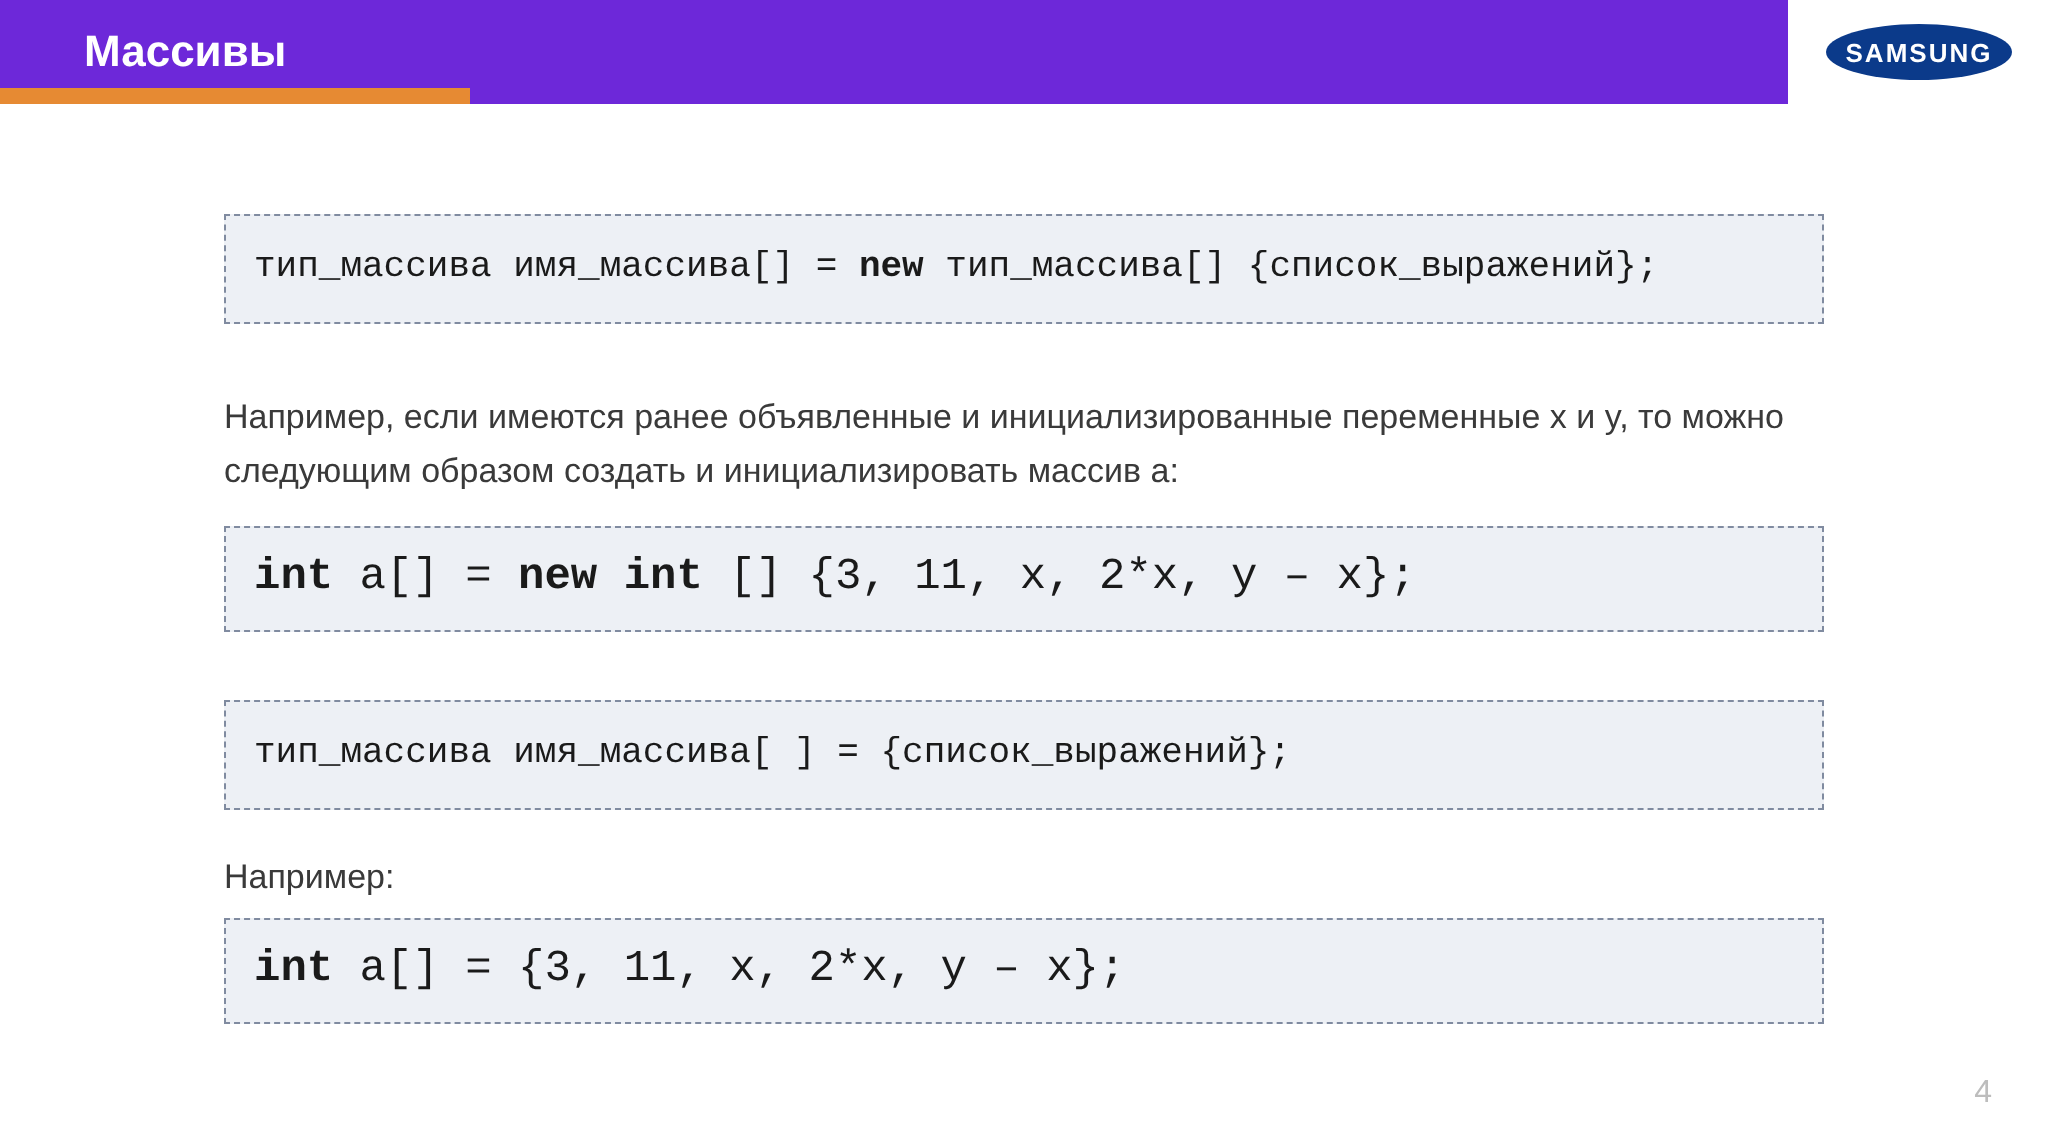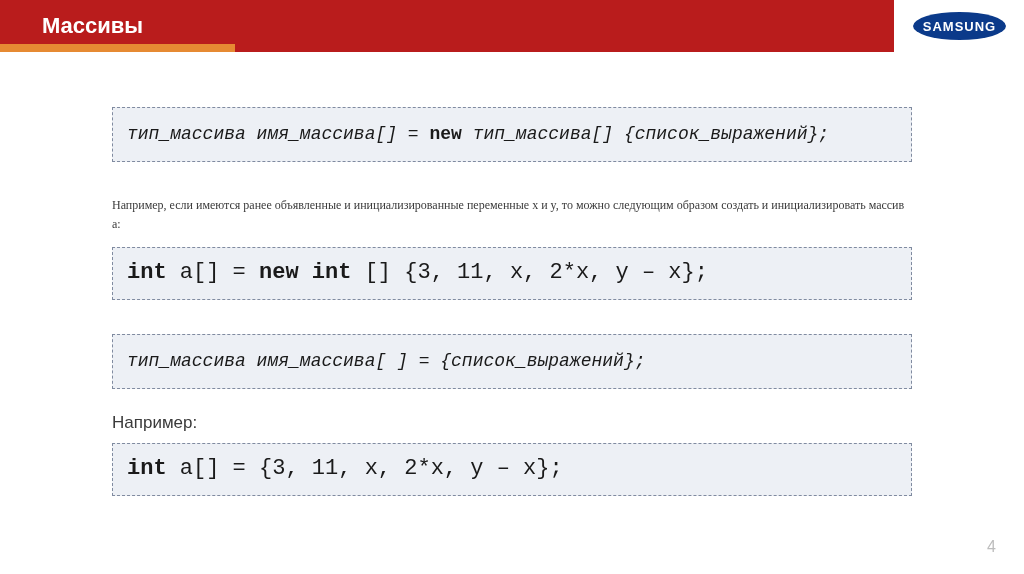--- a/index.html
+++ b/index.html
@@ -7,21 +7,21 @@
       width: 1024px;
       height: 574px;
       background: #fff;
       font-family: Arial, sans-serif;
       position: relative;
       overflow: hidden;
     }
     .header {
       width: 100%;
       height: 52px;
-      background: #b91c1c;
+      background: #6d28d9;
       display: flex;
       align-items: center;
       position: relative;
     }
     .header-accent {
       position: absolute;
       left: 0;
       bottom: 0;
       width: 235px;
       height: 8px;
@@ -58,28 +58,27 @@
       padding: 10px 14px;
       font-family: "Courier New", monospace;
       font-size: 22px;
       line-height: 1.4;
       color: #1a1a1a;
     }
     .code-box-tall {
       padding: 14px 14px;
       font-size: 18px;
     }
-    .italic { font-style: italic; }
+    .italic { }
     .bold { font-weight: bold; margin-top: 28px; }
     .body-text {
-      font-size: 12px;
+      font-size: 17px;
       color: #3a3a3a;
       line-height: 1.55;
       margin: 34px 0 14px 0;
-      font-family: Liberation Serif, serif;
     }
     .body-text-2 {
       font-size: 17px;
       color: #3a3a3a;
       margin: 24px 0 10px 0;
     }
     .gap { height: 34px; }
     .page-num {
       position: absolute;
       right: 28px;

